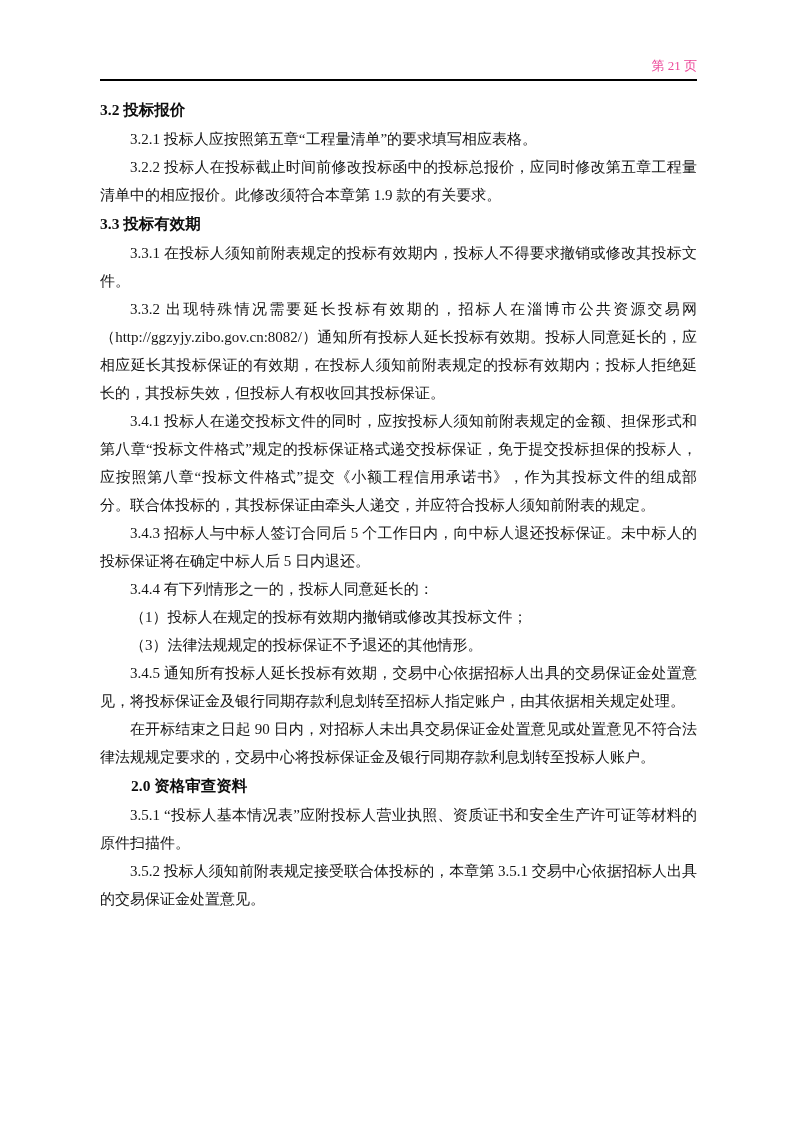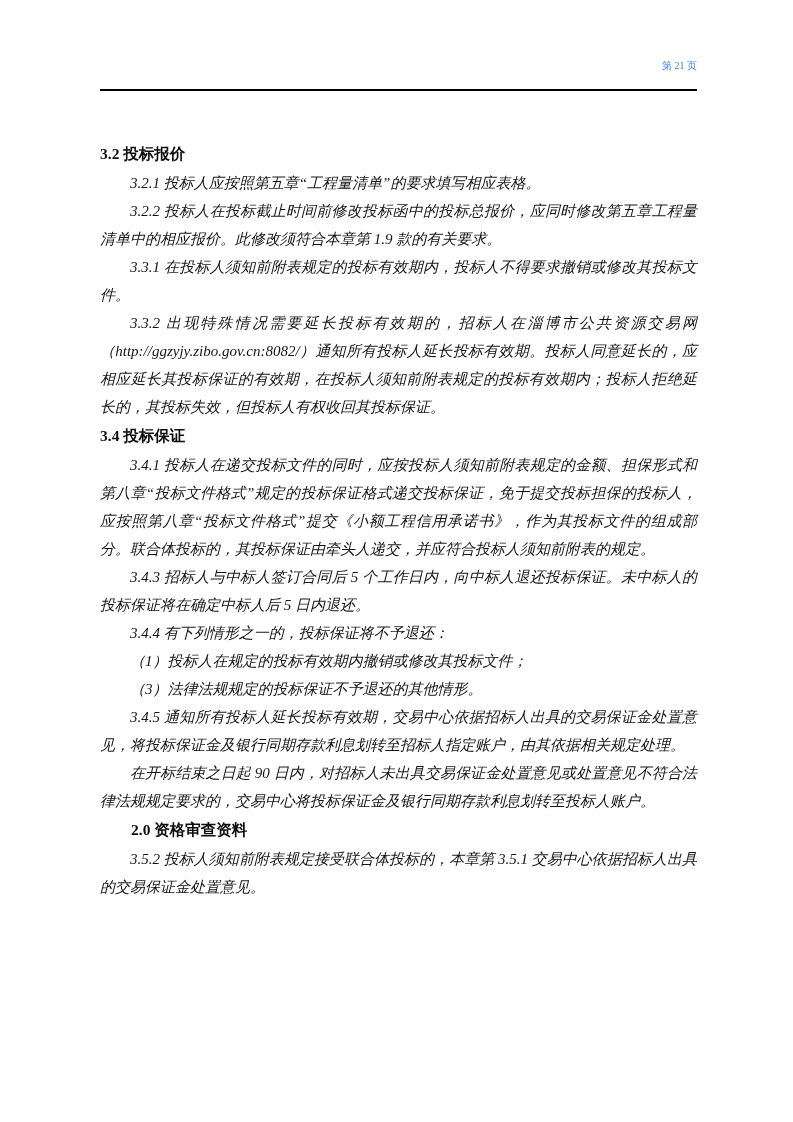--- a/index.html
+++ b/index.html
@@ -19,35 +19,35 @@
     width: 793px;
     height: 1122px;
     background: #ffffff;
     padding: 56px 96px 0 100px;
     position: relative;
     overflow: hidden;
   }
 
   .page-header {
     text-align: right;
-    font-size: 10px;
+    font-size: 13px;
     line-height: 20px;
-    color: #3b82f6;
-    padding-bottom: 13px;
+    color: #ec4899;
+    padding-bottom: 3px;
   }
 
   .header-rule {
     border: none;
     border-top: 2px solid #000000;
     height: 0;
     margin: 0;
   }
 
   .doc-body {
-    margin-top: 48px;
+    margin-top: 14px;
     font-size: 15px;
     line-height: 28px;
     text-align: justify;
     text-justify: inter-character;
   }
 
   .doc-body .heading {
     font-size: 15.5px;
     font-weight: bold;
     line-height: 30px;
@@ -55,41 +55,41 @@
     color: #0d0d0d;
   }
 
   .doc-body .heading.indented {
     text-indent: 2em;
   }
 
   .doc-body .para {
     text-indent: 2em;
     color: #141414;
-    font-style: italic;
   }
 </style>
 </head>
 <body>
 
 <div class="page">
   <div class="page-header">
     <span>第 21 页</span>
   </div>
   <hr class="header-rule">
   <div class="doc-body">
       <h3 class="heading">3.2 投标报价</h3>
       <p class="para">3.2.1 投标人应按照第五章“工程量清单”的要求填写相应表格。</p>
       <p class="para">3.2.2 投标人在投标截止时间前修改投标函中的投标总报价，应同时修改第五章工程量清单中的相应报价。此修改须符合本章第 1.9 款的有关要求。</p>
+      <h3 class="heading">3.3 投标有效期</h3>
       <p class="para">3.3.1 在投标人须知前附表规定的投标有效期内，投标人不得要求撤销或修改其投标文件。</p>
       <p class="para">3.3.2 出现特殊情况需要延长投标有效期的，招标人在淄博市公共资源交易网（http://ggzyjy.zibo.gov.cn:8082/）通知所有投标人延长投标有效期。投标人同意延长的，应相应延长其投标保证的有效期，在投标人须知前附表规定的投标有效期内；投标人拒绝延长的，其投标失效，但投标人有权收回其投标保证。</p>
-      <h3 class="heading">3.4 投标保证</h3>
       <p class="para">3.4.1 投标人在递交投标文件的同时，应按投标人须知前附表规定的金额、担保形式和第八章“投标文件格式”规定的投标保证格式递交投标保证，免于提交投标担保的投标人，应按照第八章“投标文件格式”提交《小额工程信用承诺书》，作为其投标文件的组成部分。联合体投标的，其投标保证由牵头人递交，并应符合投标人须知前附表的规定。</p>
       <p class="para">3.4.3 招标人与中标人签订合同后 5 个工作日内，向中标人退还投标保证。未中标人的投标保证将在确定中标人后 5 日内退还。</p>
-      <p class="para">3.4.4 有下列情形之一的，投标保证将不予退还：</p>
+      <p class="para">3.4.4 有下列情形之一的，投标人同意延长的：</p>
       <p class="para">（1）投标人在规定的投标有效期内撤销或修改其投标文件；</p>
       <p class="para">（3）法律法规规定的投标保证不予退还的其他情形。</p>
       <p class="para">3.4.5 通知所有投标人延长投标有效期，交易中心依据招标人出具的交易保证金处置意见，将投标保证金及银行同期存款利息划转至招标人指定账户，由其依据相关规定处理。</p>
       <p class="para">在开标结束之日起 90 日内，对招标人未出具交易保证金处置意见或处置意见不符合法律法规规定要求的，交易中心将投标保证金及银行同期存款利息划转至投标人账户。</p>
       <h3 class="heading indented">2.0 资格审查资料</h3>
+      <p class="para">3.5.1 “投标人基本情况表”应附投标人营业执照、资质证书和安全生产许可证等材料的原件扫描件。</p>
       <p class="para">3.5.2 投标人须知前附表规定接受联合体投标的，本章第 3.5.1 交易中心依据招标人出具的交易保证金处置意见。</p>
     </div>
 </div>
 
 </body></html>

